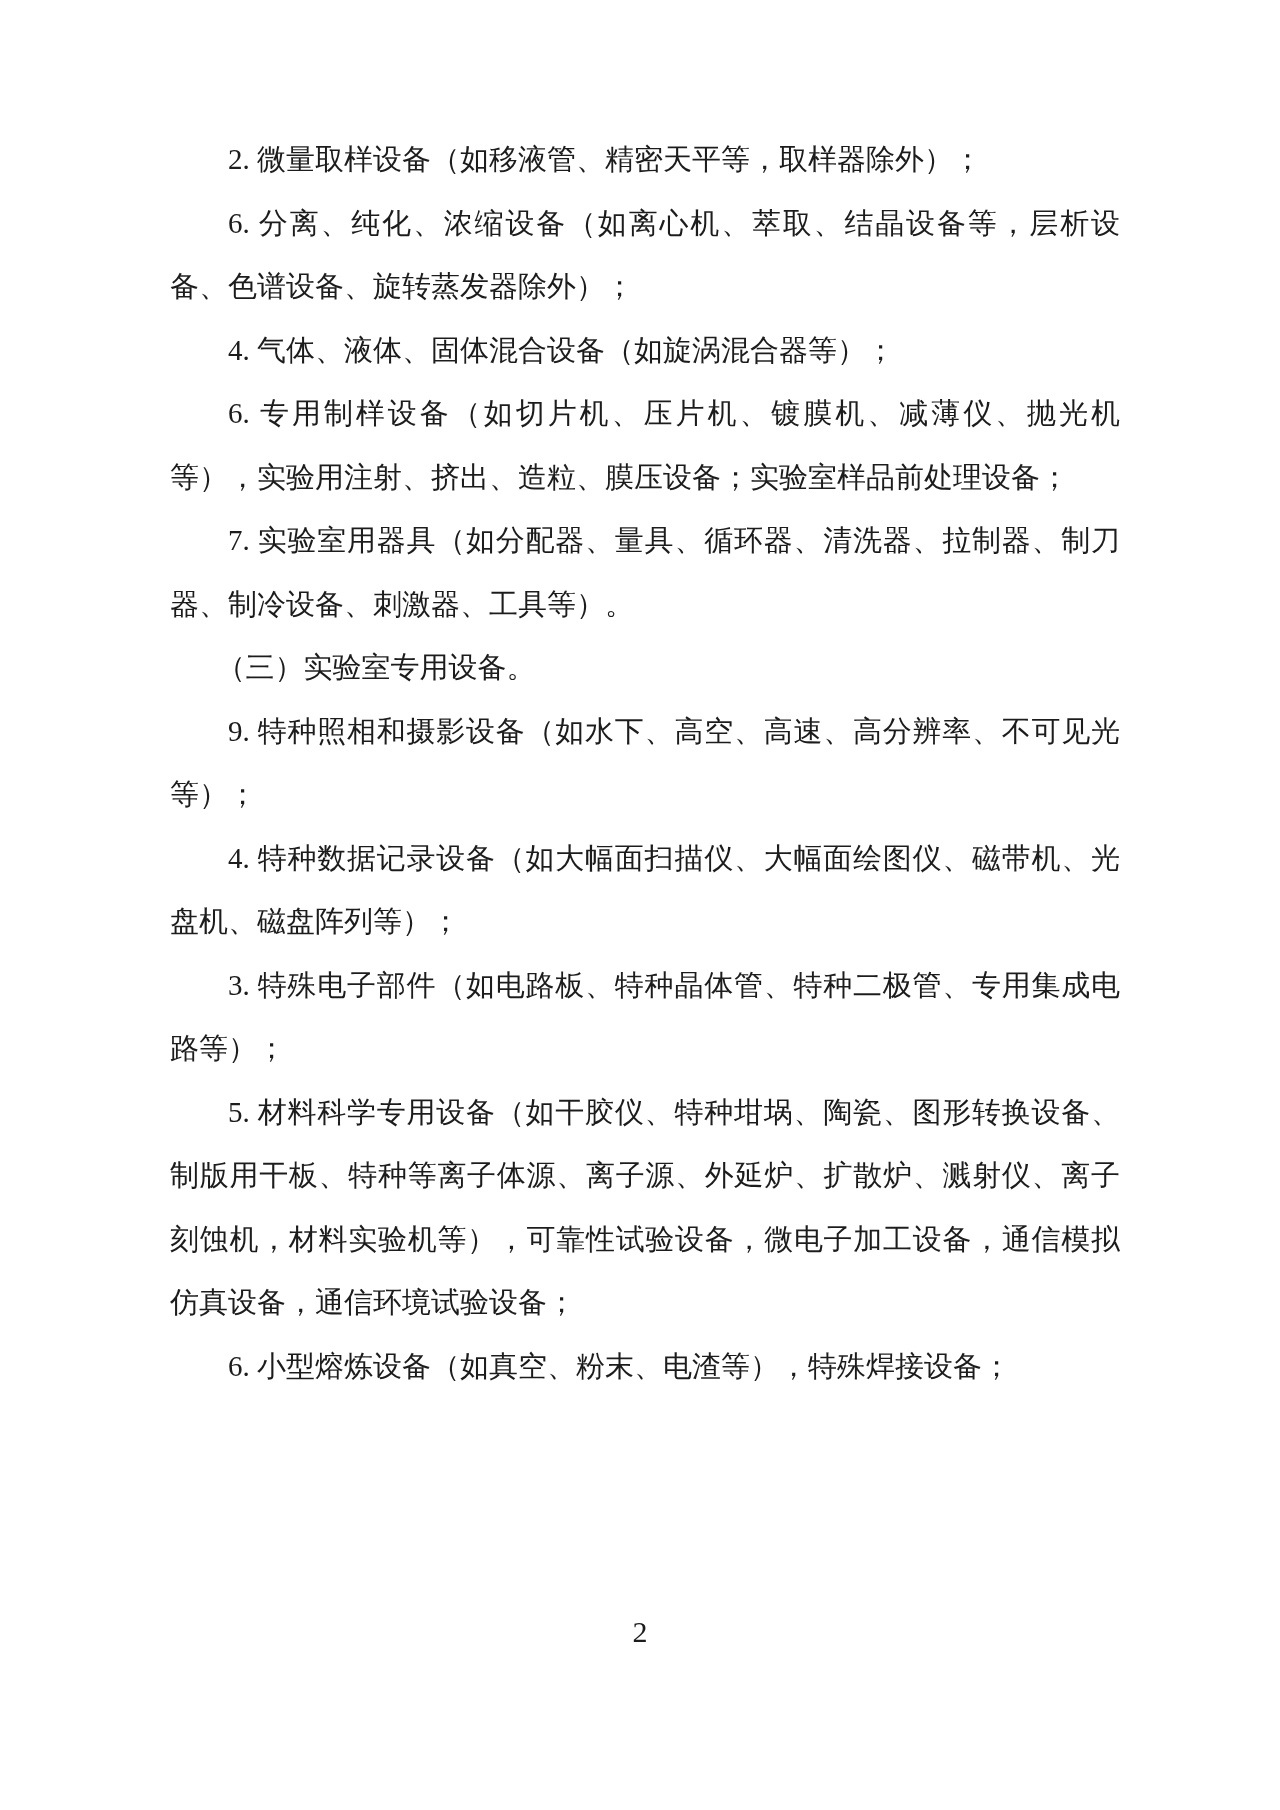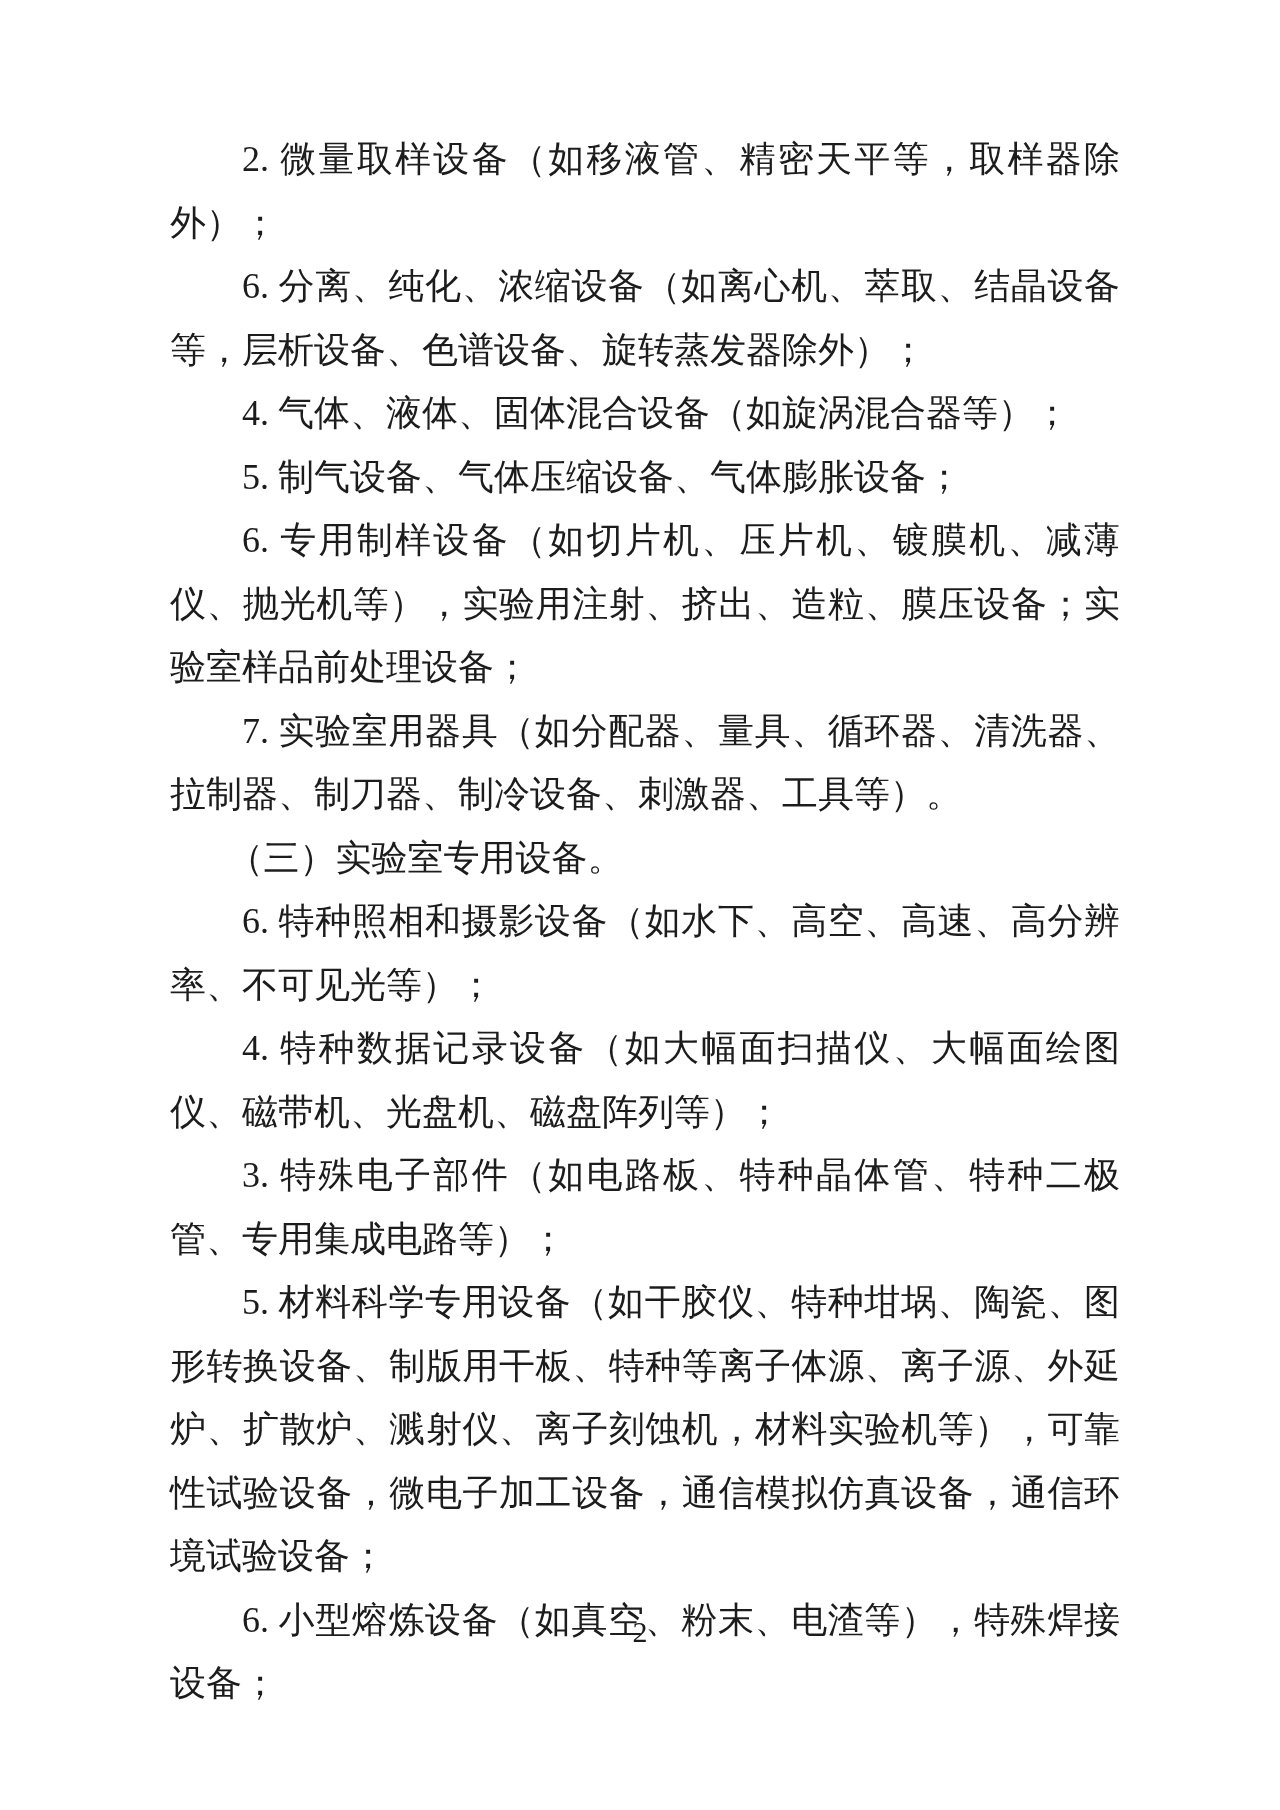--- a/index.html
+++ b/index.html
@@ -18,21 +18,21 @@
     overflow: hidden;
   }
   .doc-body {
     position: absolute;
     left: 170px;
     top: 128px;
     width: 950px;
   }
   .doc-body p {
     margin: 0;
-    font-size: 36px;
+    font-size: 29px;
     line-height: 63.5px;
     text-align: justify;
     text-justify: inter-character;
     text-indent: 2em;
     word-break: normal;
     overflow-wrap: normal;
   }
   .doc-body p.heading {
     font-weight: normal;
     text-indent: 1.6em;
@@ -49,24 +49,23 @@
   }
 </style>
 </head>
 <body>
 
 <div class="page">
   <div class="doc-body">
       <p class="body">2. 微量取样设备（如移液管、精密天平等，取样器除外）；</p>
       <p class="body">6. 分离、纯化、浓缩设备（如离心机、萃取、结晶设备等，层析设备、色谱设备、旋转蒸发器除外）；</p>
       <p class="body">4. 气体、液体、固体混合设备（如旋涡混合器等）；</p>
-      <p class="body">5. 制气设备、气体压缩设备、气体膨胀设备；</p>
       <p class="body">6. 专用制样设备（如切片机、压片机、镀膜机、减薄仪、抛光机等），实验用注射、挤出、造粒、膜压设备；实验室样品前处理设备；</p>
       <p class="body">7. 实验室用器具（如分配器、量具、循环器、清洗器、拉制器、制刀器、制冷设备、刺激器、工具等）。</p>
       <p class="heading">（三）实验室专用设备。</p>
-      <p class="body">6. 特种照相和摄影设备（如水下、高空、高速、高分辨率、不可见光等）；</p>
+      <p class="body">9. 特种照相和摄影设备（如水下、高空、高速、高分辨率、不可见光等）；</p>
       <p class="body">4. 特种数据记录设备（如大幅面扫描仪、大幅面绘图仪、磁带机、光盘机、磁盘阵列等）；</p>
       <p class="body">3. 特殊电子部件（如电路板、特种晶体管、特种二极管、专用集成电路等）；</p>
       <p class="body">5. 材料科学专用设备（如干胶仪、特种坩埚、陶瓷、图形转换设备、制版用干板、特种等离子体源、离子源、外延炉、扩散炉、溅射仪、离子刻蚀机，材料实验机等），可靠性试验设备，微电子加工设备，通信模拟仿真设备，通信环境试验设备；</p>
       <p class="body">6. 小型熔炼设备（如真空、粉末、电渣等），特殊焊接设备；</p>
     </div>
   <div class="page-number">2</div>
 </div>
 
 </body></html>

